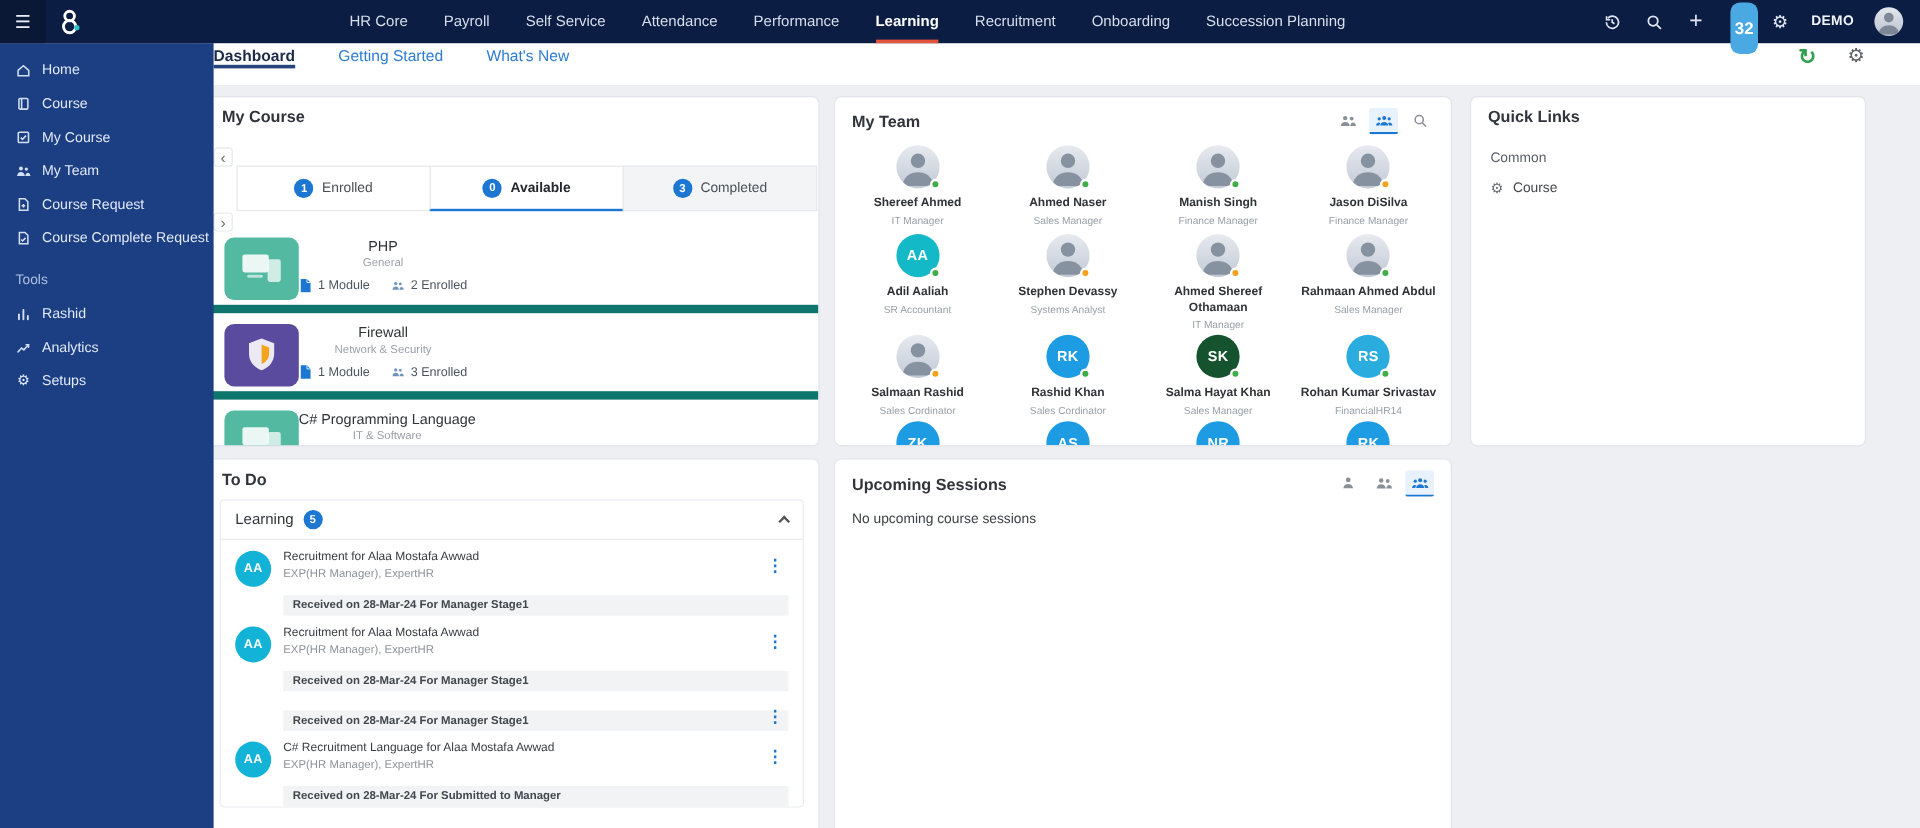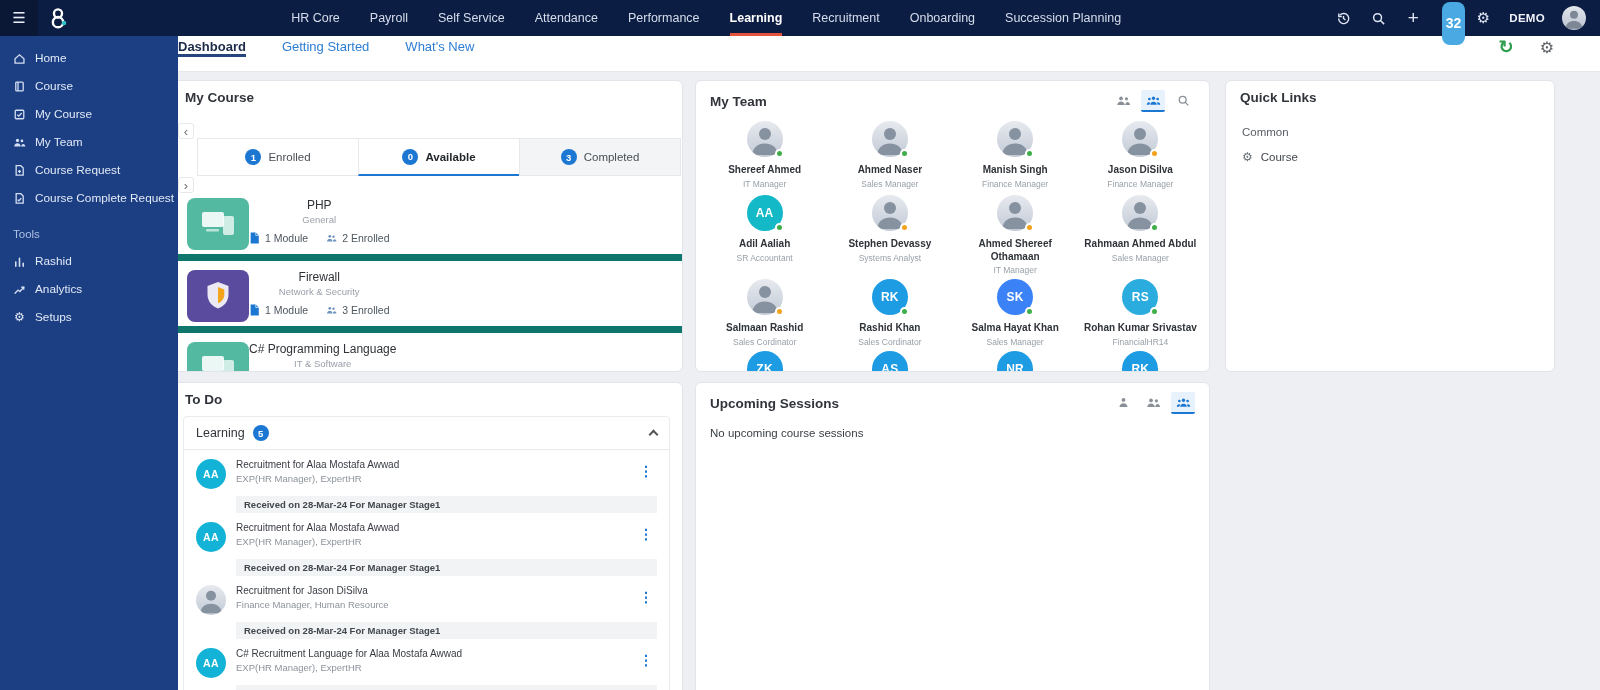--- a/index.html
+++ b/index.html
@@ -475,21 +475,21 @@
         </div>
         <div class="member">
           <span class="avatar" style="background-color: rgb(29, 155, 227);">
             <b class="init-txt">RK</b>
             <i class="dot" style="background-color: rgb(63, 174, 73);"></i>
           </span>
           <div class="m-name">Rashid Khan</div>
           <div class="m-role">Sales Cordinator</div>
         </div>
         <div class="member">
-          <span class="avatar" style="background-color: #3b82f6;">
+          <span class="avatar" style="background-color: #14532d;">
             <b class="init-txt">SK</b>
             <i class="dot" style="background-color: rgb(63, 174, 73);"></i>
           </span>
           <div class="m-name">Salma Hayat Khan</div>
           <div class="m-role">Sales Manager</div>
         </div>
         <div class="member">
           <span class="avatar" style="background-color: rgb(43, 172, 223);">
             <b class="init-txt">RS</b>
             <i class="dot" style="background-color: rgb(63, 174, 73);"></i>
@@ -565,32 +565,20 @@
             <div>
               <div class="ti-title">Recruitment for Alaa Mostafa Awwad</div>
               <div class="ti-sub">EXP(HR Manager), ExpertHR</div>
             </div>
           </div>
           <span class="ti-kebab">⋮</span>
           <div class="ti-footer">Received on 28-Mar-24 For Manager Stage1</div>
         </div>
 
         <div class="todo-item">
-          <div class="ti-head">
-            <span class="avatar small photo">
-              <svg class="sil" viewBox="0 0 36 36">
-                  <circle cx="18" cy="13" r="6" fill="#8792a1"></circle>
-                  <path d="M5 34c1-8 6.5-11.5 13-11.5S30 26 31 34z" fill="#8792a1"></path>
-                </svg>
-            </span>
-            <div>
-              <div class="ti-title">Recruitment for Jason DiSilva</div>
-              <div class="ti-sub">Finance Manager, Human Resource</div>
-            </div>
-          </div>
           <span class="ti-kebab">⋮</span>
           <div class="ti-footer">Received on 28-Mar-24 For Manager Stage1</div>
         </div>
 
         <div class="todo-item">
           <div class="ti-head">
             <span class="avatar small" style="background-color: rgb(18, 179, 214);">
               <b class="init-txt">AA</b>
             </span>
             <div>

